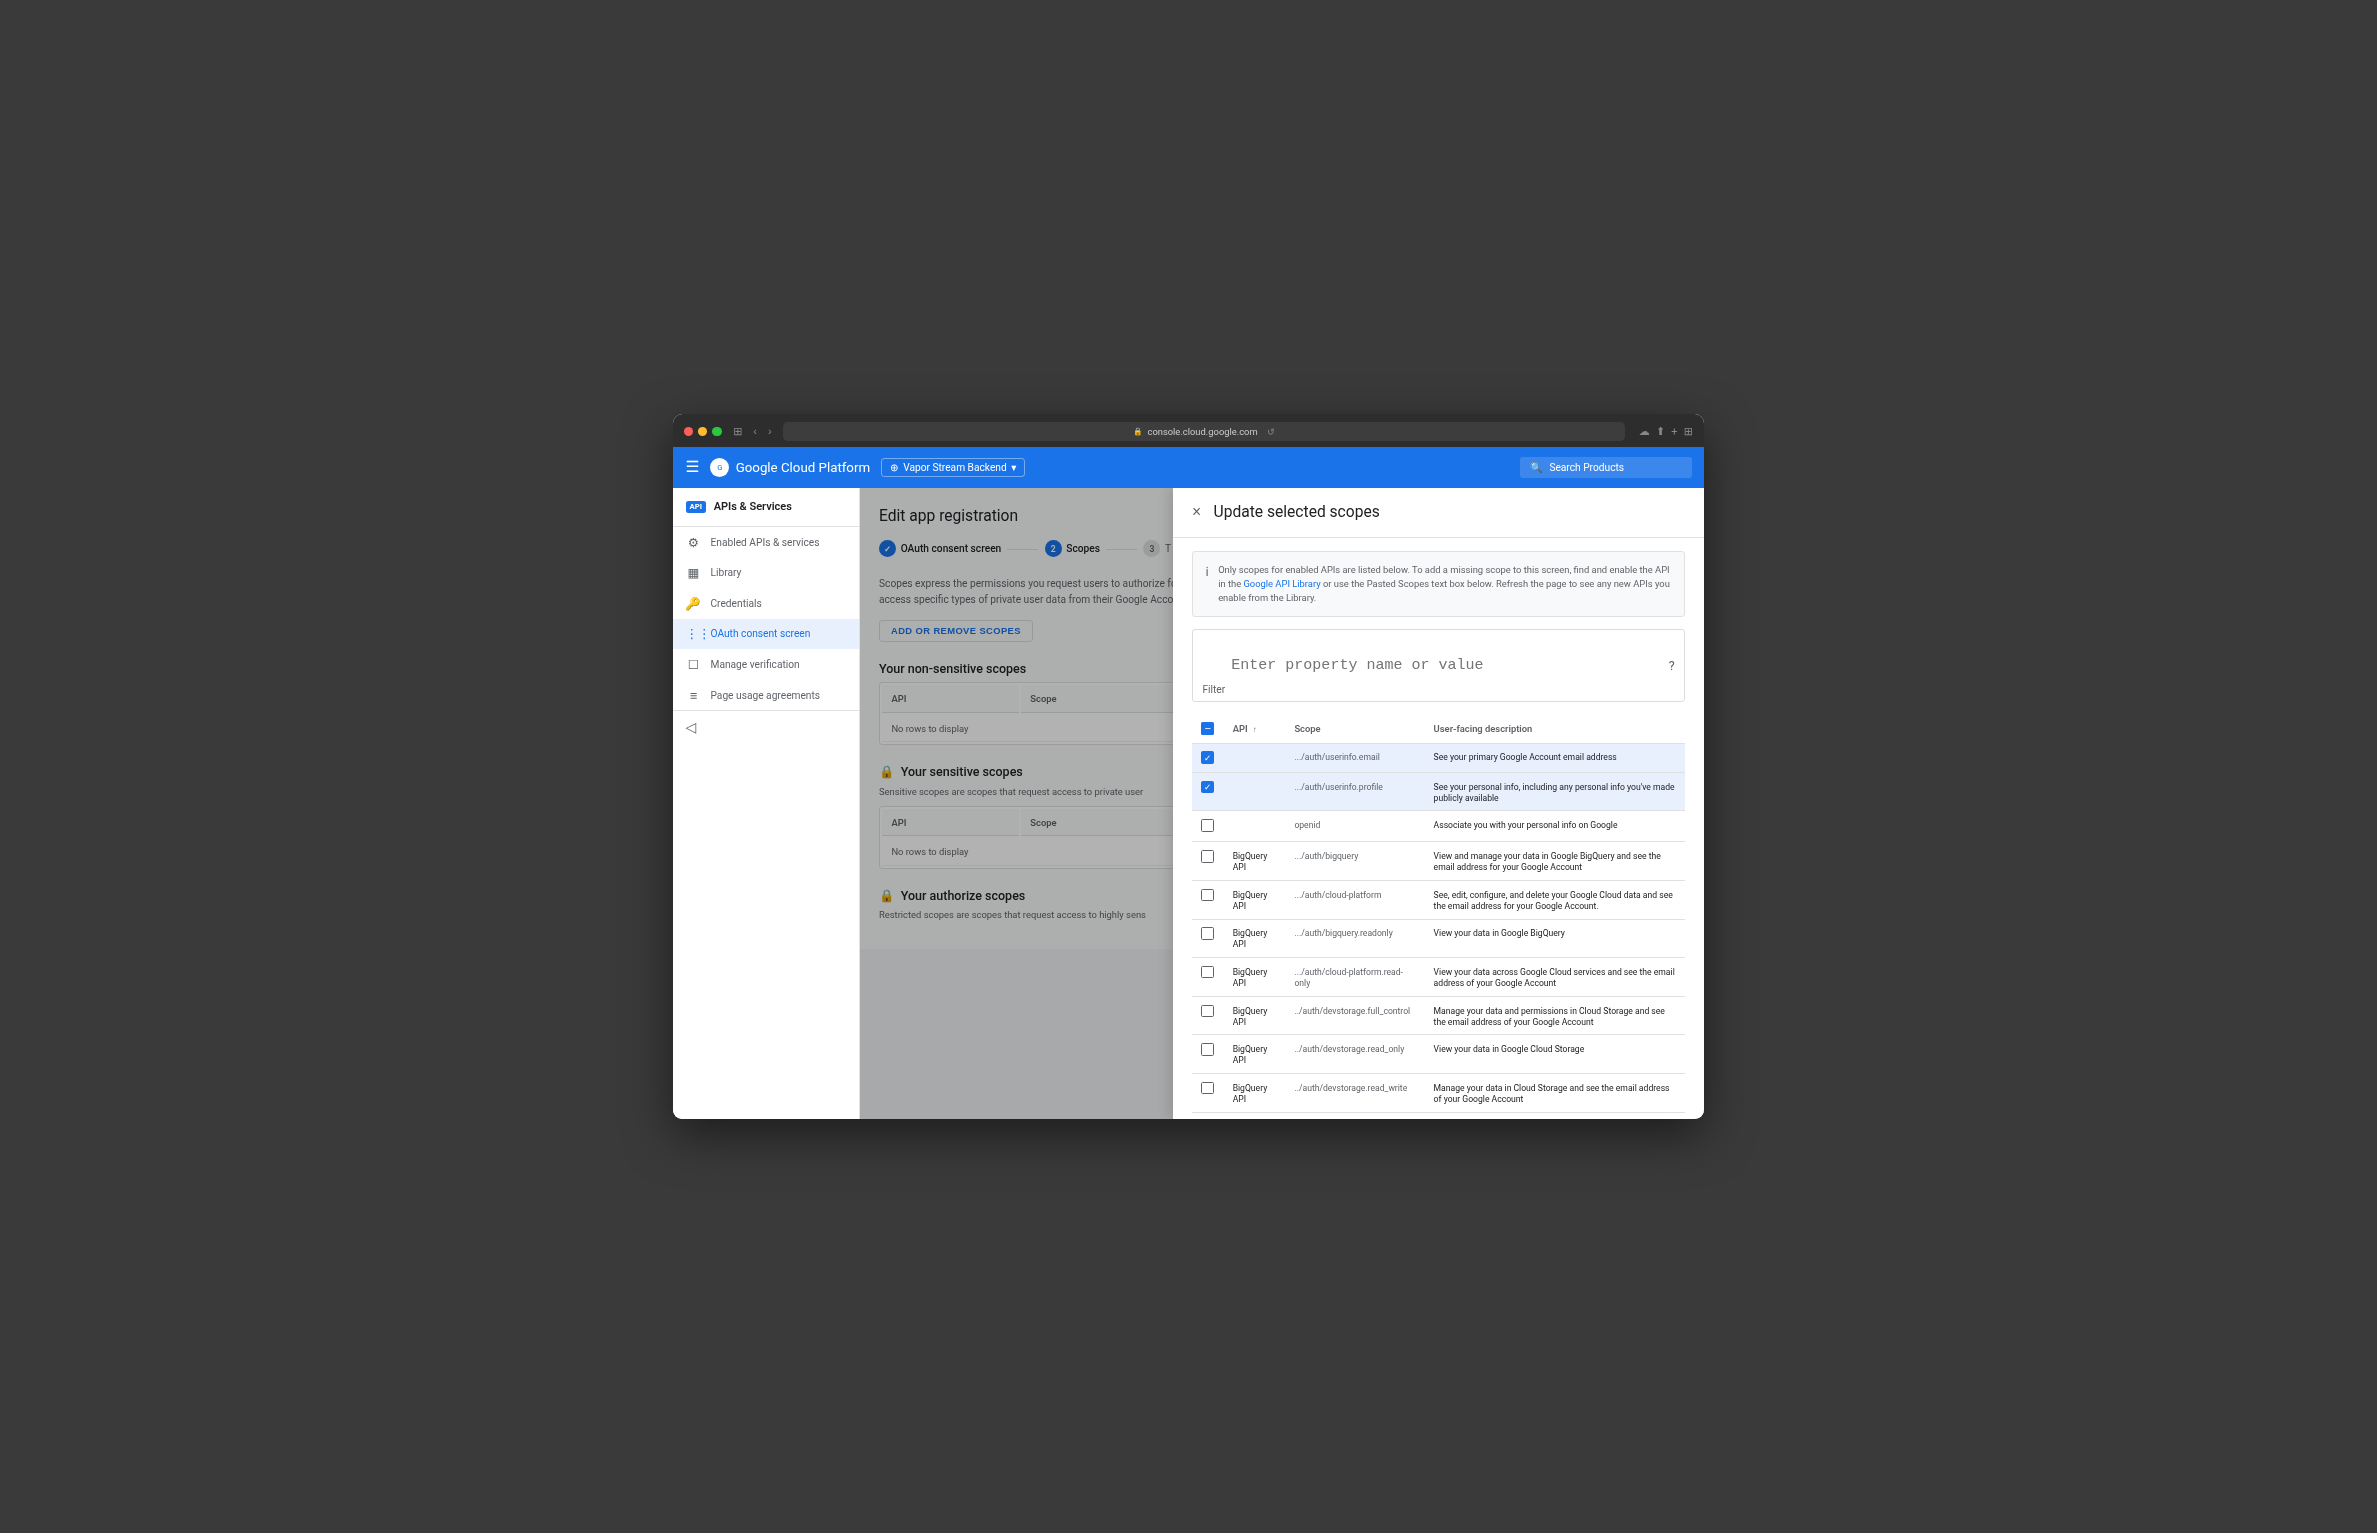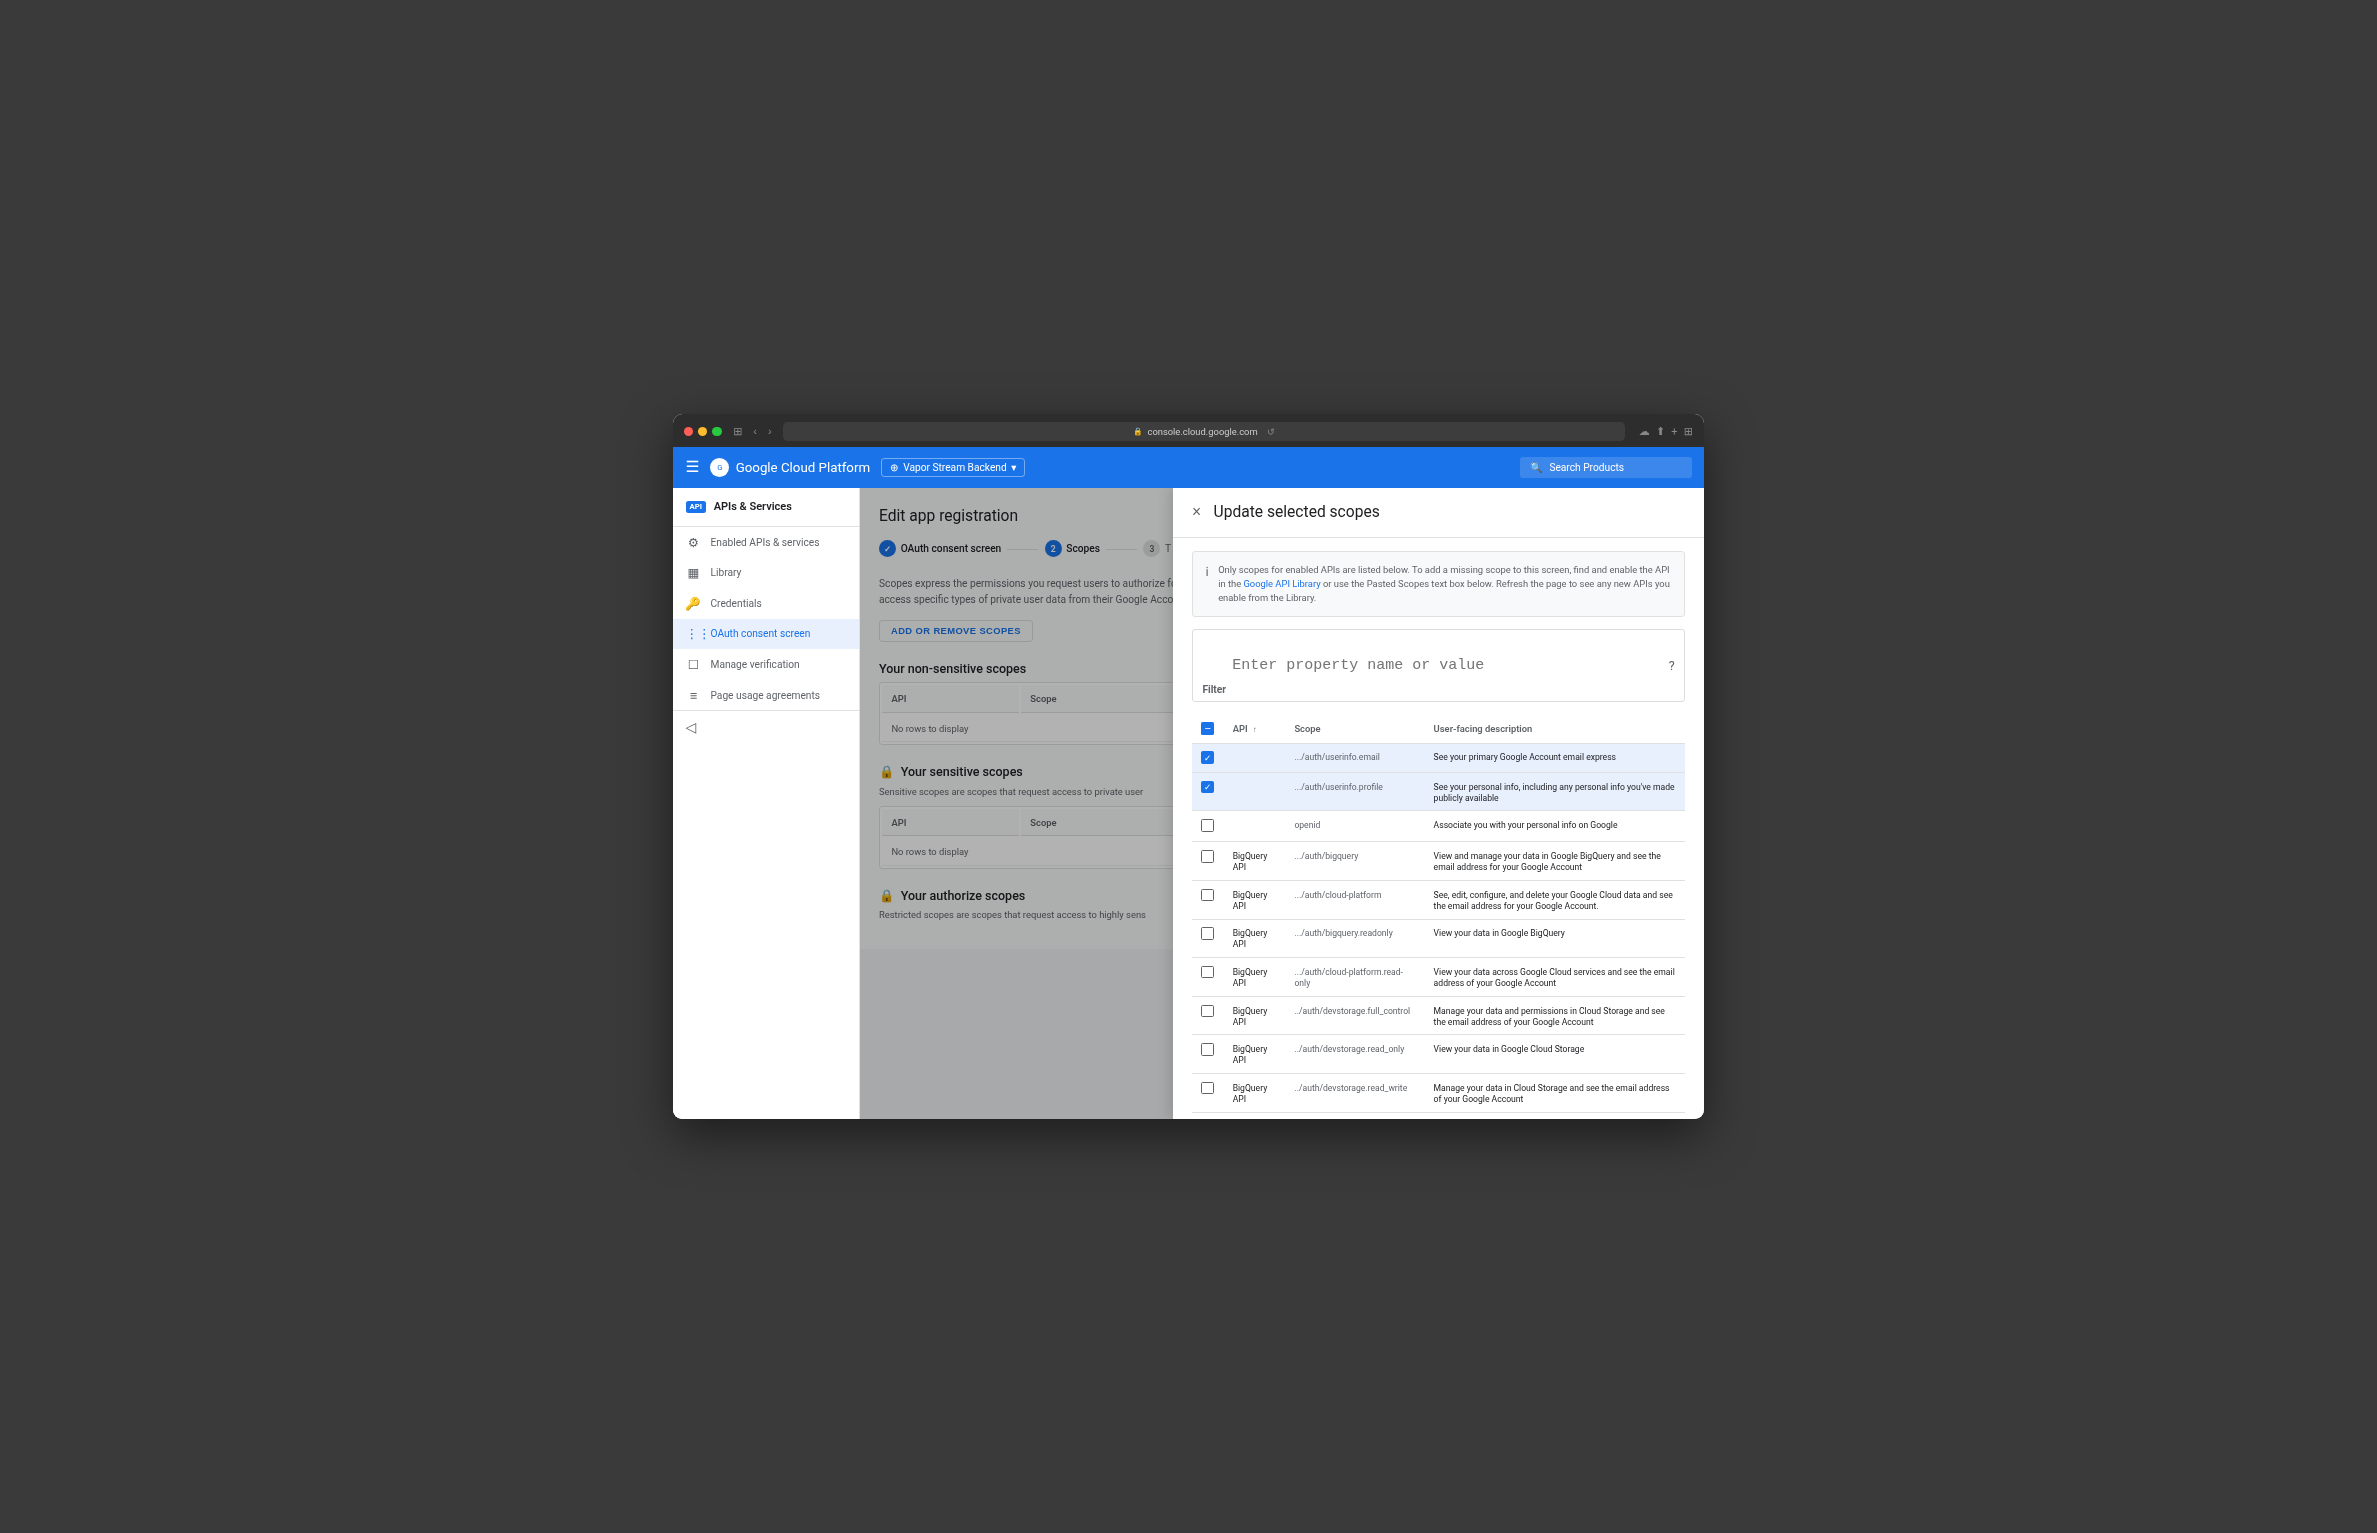--- a/index.html
+++ b/index.html
@@ -330,21 +330,21 @@
     }
     .filter-input {
       border: none;
       outline: none;
       font-size: 15px;
       color: #202124;
       flex: 1;
       background: transparent;
       font-family: Liberation Mono, monospace;
     }
-    .filter-label { font-size: 10.2px; color: #5f6368; font-weight: 700; margin-top: 47px; }
+    .filter-label { font-size: 10.2px; color: #5f6368; font-weight: 400; margin-top: 47px; }
     .help-icon {
       margin-left: auto;
       color: #5f6368;
       font-size: 12.5px;
       cursor: pointer;
     }
 
     
     .scopes-dialog-table {
       width: 100%;
@@ -646,21 +646,21 @@
                     </th>
                     <th>Scope</th>
                     <th>User-facing description</th>
                   </tr>
                 </thead>
                 <tbody id="scopes-tbody">
                 <tr class="selected">
                       <td class="checkbox-cell"><div class="checkbox-checked">✓</div></td>
                       <td><span class="api-text"></span></td>
                       <td><span class="scope-text">.../auth/userinfo.email</span></td>
-                      <td><span class="desc-text">See your primary Google Account email express</span></td>
+                      <td><span class="desc-text">See your primary Google Account email address</span></td>
                     </tr>
                     <tr class="selected">
                       <td class="checkbox-cell"><div class="checkbox-checked">✓</div></td>
                       <td><span class="api-text"></span></td>
                       <td><span class="scope-text">.../auth/userinfo.profile</span></td>
                       <td><span class="desc-text">See your personal info, including any personal info you've made publicly available</span></td>
                     </tr>
                     <tr>
                       <td class="checkbox-cell"><div class="checkbox-unchecked"></div></td>
                       <td><span class="api-text"></span></td>

